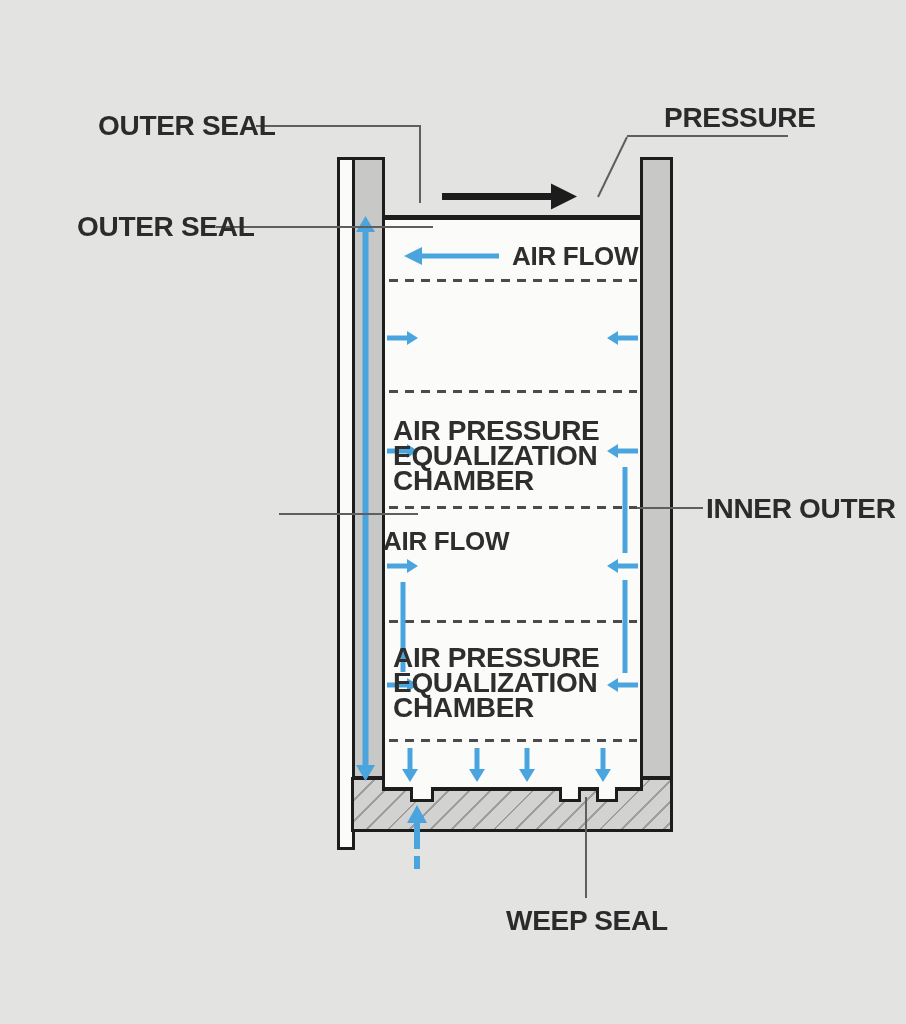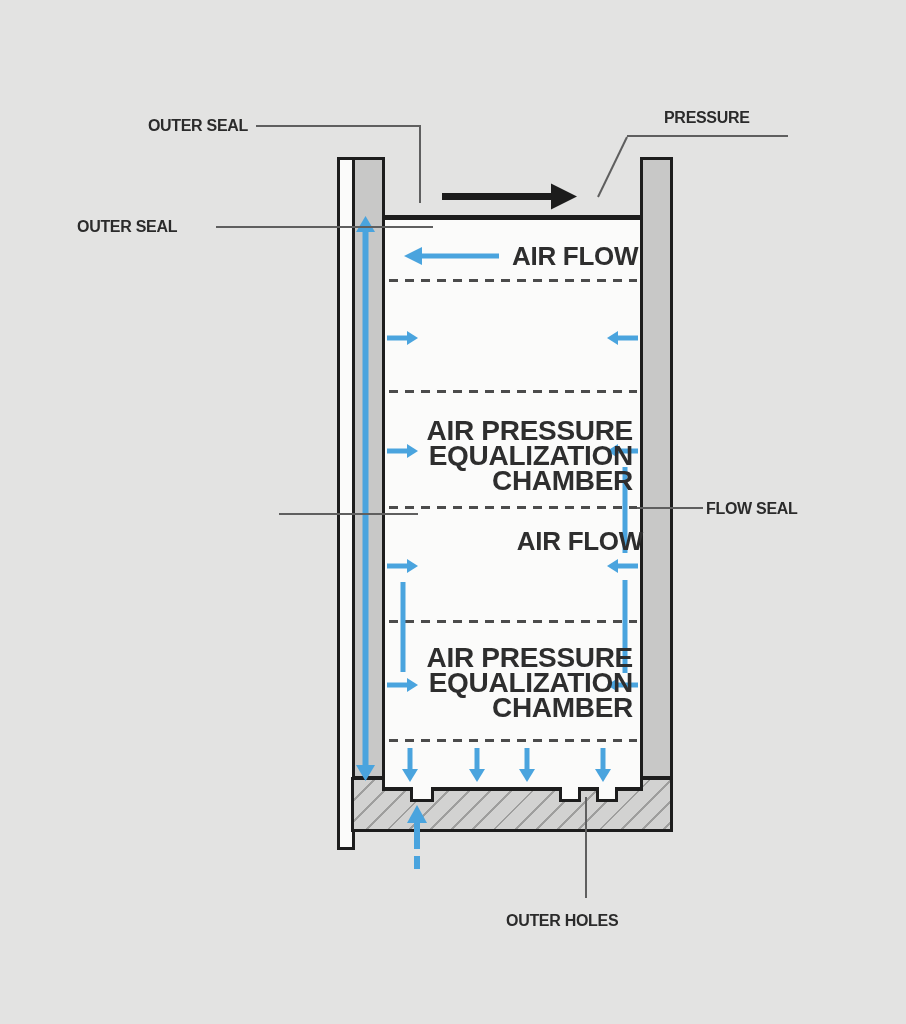--- a/index.html
+++ b/index.html
@@ -23,24 +23,24 @@
   .notch.n3{left:596px;width:22px;}
 
   
   .divider{position:absolute;left:389px;width:248px;height:3px;z-index:6;
       background:repeating-linear-gradient(90deg,#4b4b4b 0 9px,transparent 9px 16px);}
 
   
   .leader{position:absolute;background:#5f5f5f;z-index:8;}
 
   
-  .lbl{position:absolute;color:var(--label,#2b2b2b);font-weight:700;font-size:16px;line-height:24px;
+  .lbl{position:absolute;color:var(--label,#2b2b2b);font-weight:700;font-size:28px;line-height:24px;
       letter-spacing:-0.3px;white-space:nowrap;z-index:9;}
   .lbl.r{text-align:right;}
-  .chamber-txt{position:absolute;color:#2e2e2e;font-weight:700;text-align:right;z-index:9;letter-spacing:-0.3px;}
+  .chamber-txt{position:absolute;color:#2e2e2e;font-weight:700;text-align:left;z-index:9;letter-spacing:-0.3px;}
   .airflow{font-size:26px;line-height:26px;}
   .apec{font-size:28px;line-height:25px;}
 
   svg.overlay{position:absolute;left:0;top:0;z-index:7;pointer-events:none;}
   .b-stroke{stroke:var(--blue,#4aa4de);}
   .b-fill{fill:var(--blue,#4aa4de);}
   .k-stroke{stroke:#1c1c1c;}
   .k-fill{fill:#1c1c1c;}
 </style>
 </head>
@@ -144,23 +144,23 @@
     </g>
   </svg>
 
   <div class="lbl r" style="left:98px;top:114px;width:150px">OUTER SEAL</div>
 
   <div class="lbl" style="left:77px;top:215px">OUTER SEAL</div>
 
   <div class="lbl" style="left:664px;top:106px">PRESSURE</div>
 
 
-  <div class="lbl" style="left:706px;top:497px">FLOW SEAL</div>
+  <div class="lbl" style="left:706px;top:497px">INNER OUTER</div>
 
-  <div class="lbl" style="left:506px;top:909px">OUTER HOLES</div>
+  <div class="lbl" style="left:506px;top:909px">WEEP SEAL</div>
 
   <div class="chamber-txt airflow" style="left:512px;top:243px">AIR FLOW</div>
 
   <div class="chamber-txt apec" style="left:393px;top:418px;width:240px">
     <div>AIR PRESSURE</div>
     <div>EQUALIZATION</div>
     <div>CHAMBER</div>
   </div>
 
   <div class="chamber-txt airflow" style="left:383px;top:528px;width:260px">AIR FLOW</div>

